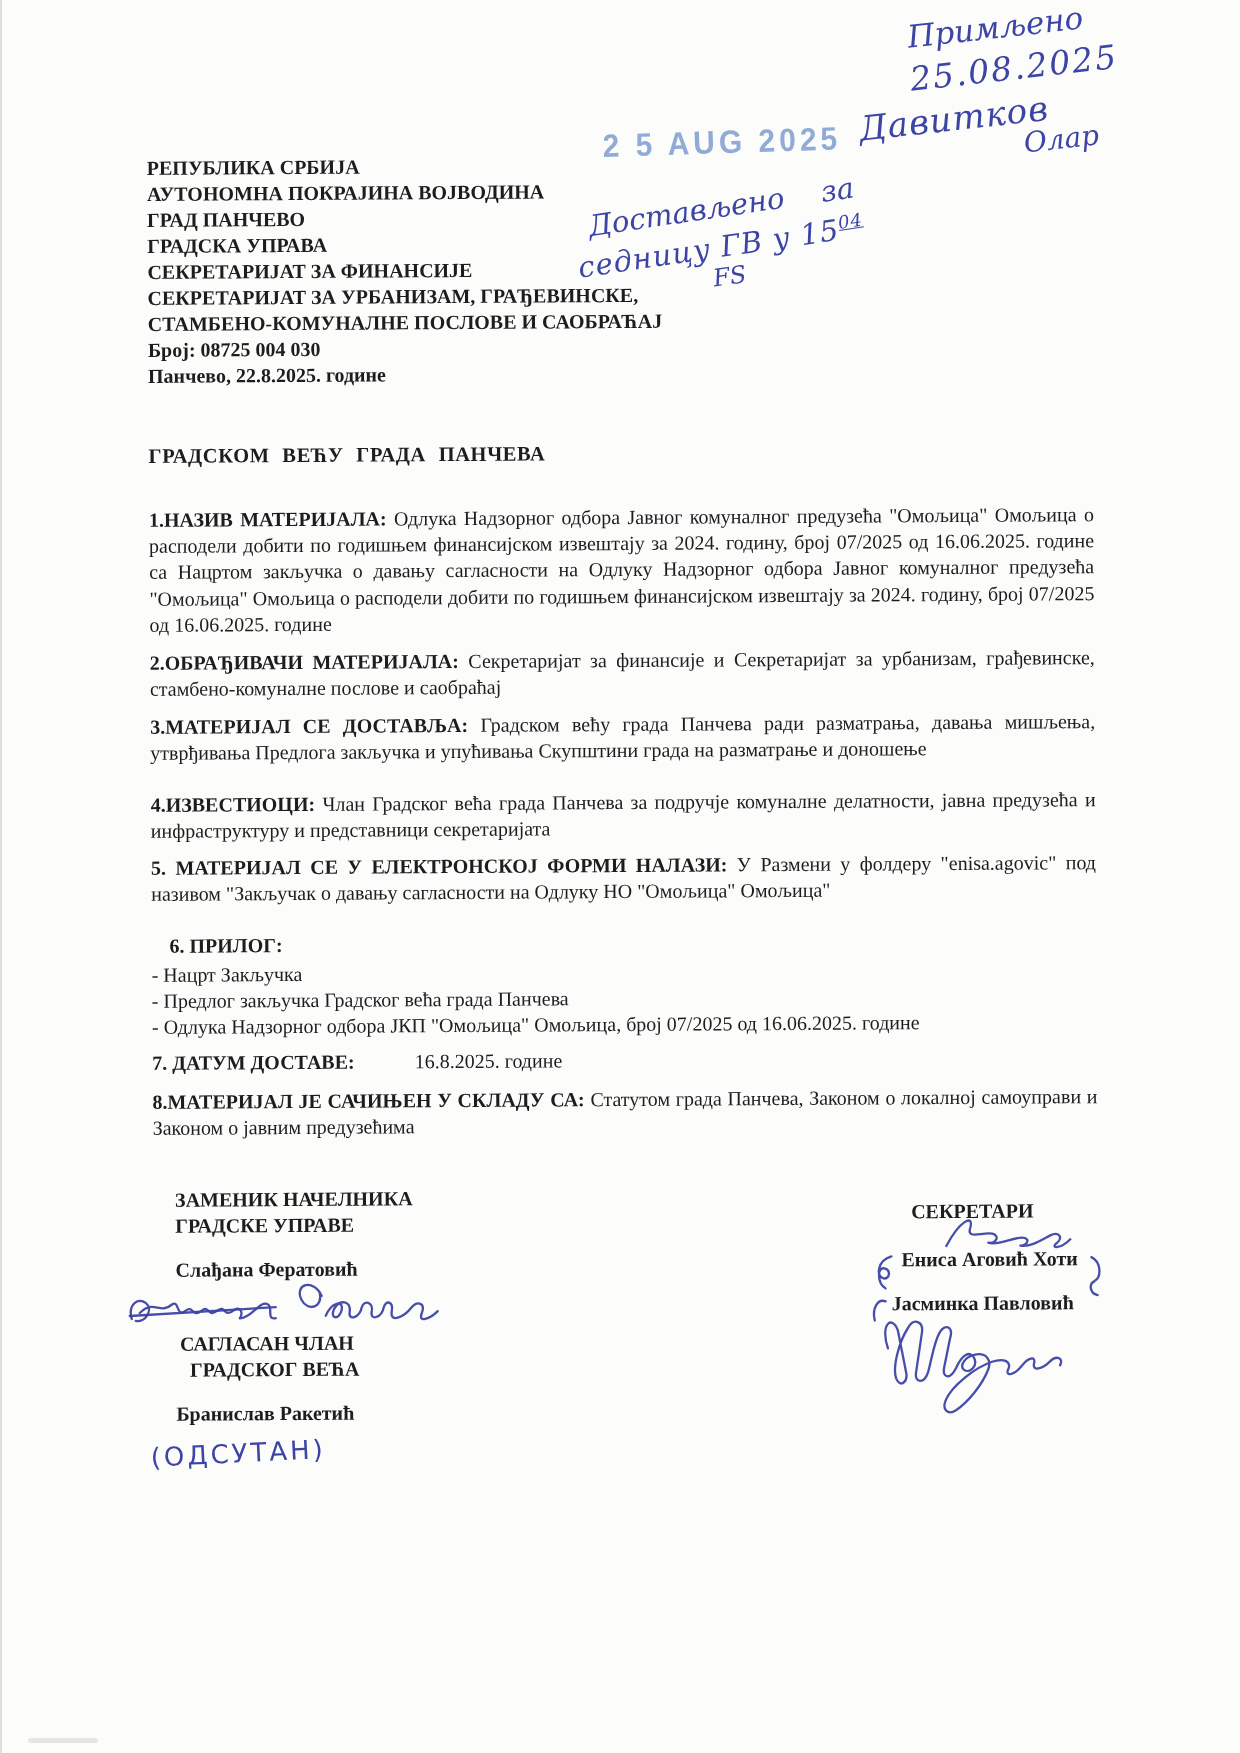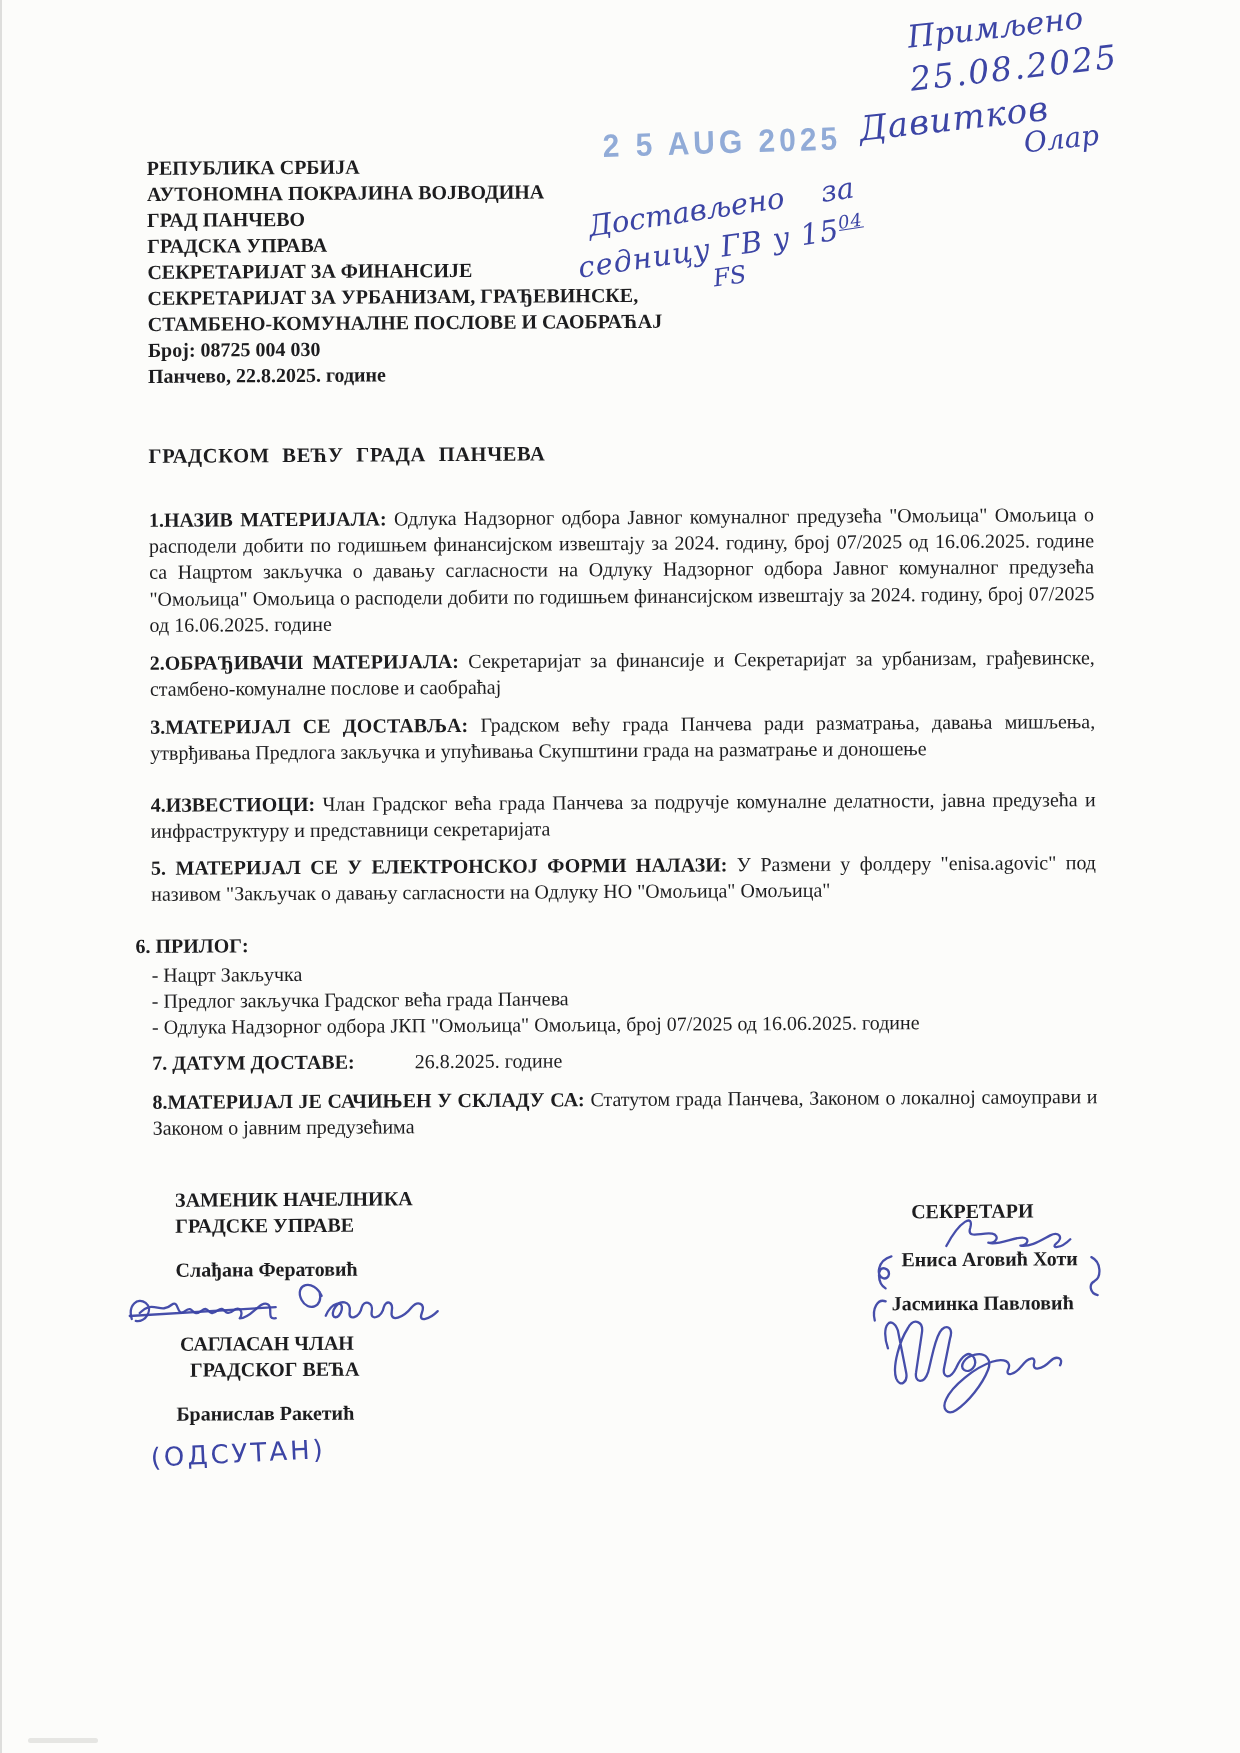--- a/index.html
+++ b/index.html
@@ -98,27 +98,27 @@
     <p class="abs sec" style="top:504px"><b>1.НАЗИВ МАТЕРИЈАЛА:</b> <span>Одлука Надзорног одбора Јавног комуналног предузећа "Омољица" Омољица о расподели добити по годишњем финансијском извештају за 2024. годину, број 07/2025 од 16.06.2025. године са Нацртом закључка о давању сагласности на Одлуку Надзорног одбора Јавног комуналног предузећа "Омољица" Омољица о расподели добити по годишњем финансијском извештају за 2024. годину, број 07/2025 од 16.06.2025. године</span></p>
 
     <p class="abs sec" style="top:647px"><b>2.ОБРАЂИВАЧИ МАТЕРИЈАЛА:</b> <span>Секретаријат за финансије и Секретаријат за урбанизам, грађевинске, стамбено-комуналне послове и саобраћај</span></p>
 
     <p class="abs sec" style="top:711px"><b>3.МАТЕРИЈАЛ СЕ ДОСТАВЉА:</b> <span>Градском већу града Панчева ради разматрања, давања мишљења, утврђивања Предлога закључка и упућивања Скупштини града на разматрање и доношење</span></p>
 
     <p class="abs sec" style="top:789px"><b>4.ИЗВЕСТИОЦИ:</b> <span>Члан Градског већа града Панчева за подручје комуналне делатности, јавна предузећа и инфраструктуру и представници секретаријата</span></p>
 
     <p class="abs sec" style="top:852px"><b>5. МАТЕРИЈАЛ СЕ У ЕЛЕКТРОНСКОЈ ФОРМИ НАЛАЗИ:</b> <span>У Размени у фолдеру "enisa.agovic" под називом "Закључак о давању сагласности на Одлуку НО "Омољица" Омољица"</span></p>
 
-    <div class="abs sig-title" style="left:134px;top:932px">6. ПРИЛОГ:</div>
+    <div class="abs sig-title" style="left:168px;top:932px">6. ПРИЛОГ:</div>
     <div class="abs attach-item" style="top:959px">- Нацрт Закључка</div>
     <div class="abs attach-item" style="top:985px">- Предлог закључка Градског већа града Панчева</div>
     <div class="abs attach-item" style="top:1011px">- Одлука Надзорног одбора ЈКП "Омољица" Омољица, број 07/2025 од 16.06.2025. године</div>
 
     <div class="abs" style="left:150px;top:1049px;font-size:20px">
-      <b>7. ДАТУМ ДОСТАВЕ:</b><span style="margin-left:60px">26.8.2025. године</span>
+      <b>7. ДАТУМ ДОСТАВЕ:</b><span style="margin-left:60px">16.8.2025. године</span>
     </div>
 
     <p class="abs sec" style="top:1086px"><b>8.МАТЕРИЈАЛ ЈЕ САЧИЊЕН У СКЛАДУ СА:</b> <span>Статутом града Панчева, Законом о локалној самоуправи и Законом о јавним предузећима</span></p>
 
     <div class="abs sig-title" style="left:172px;top:1186px">ЗАМЕНИК НАЧЕЛНИКА</div>
     <div class="abs sig-title" style="left:172px;top:1212px">ГРАДСКЕ УПРАВЕ</div>
     <div class="abs sig-name" style="left:172px;top:1256px">Слађана Фератовић</div>
 
     <div class="abs sig" style="left:122px;top:1272px">
       <svg width="315" height="68" viewBox="0 0 315 68">

